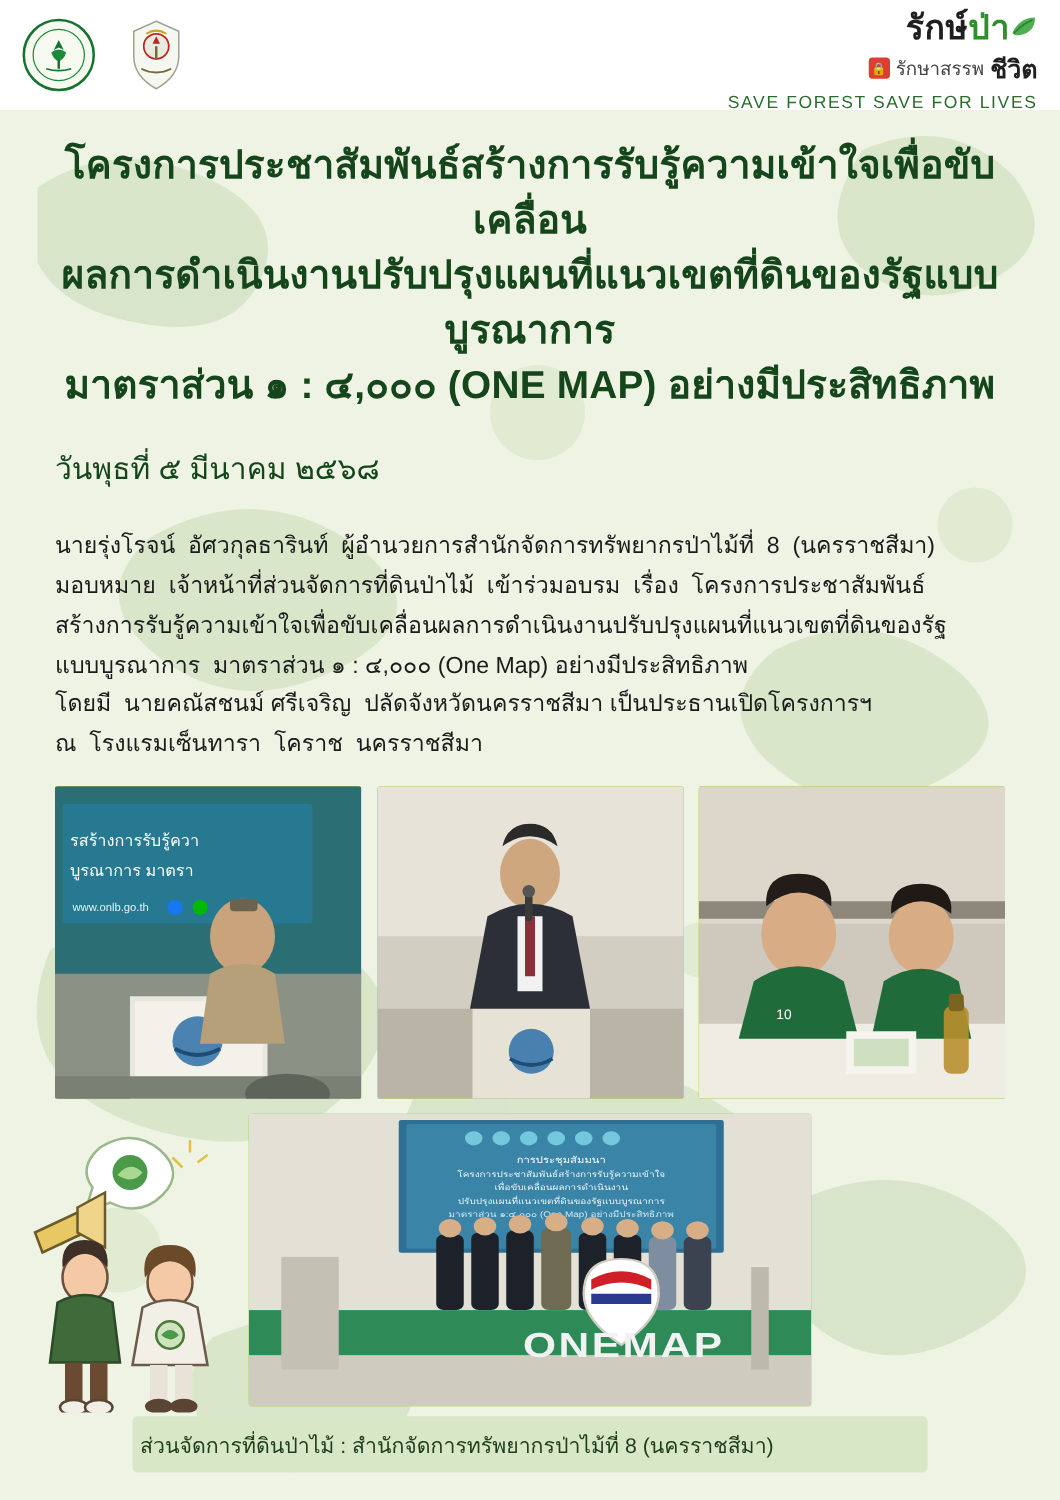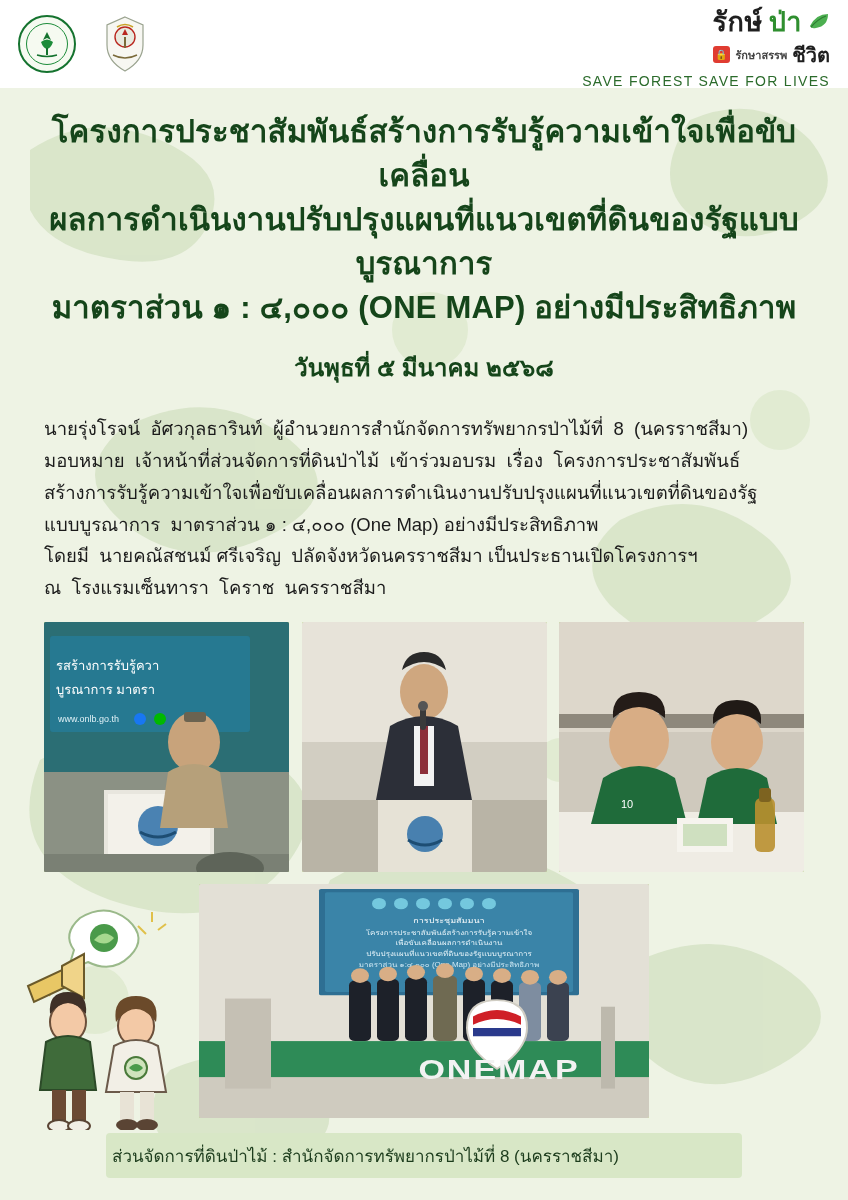--- a/index.html
+++ b/index.html
@@ -50,28 +50,28 @@
   }
 
   .emblem-province {
     width: 46px; height: 60px;
     display: flex; align-items: center; justify-content: center;
   }
 
   .logo-rakpa { display: flex; flex-direction: column; align-items: flex-end; }
   .logo-rakpa .line1 {
     font-size: 27px; font-weight: bold; color: #1f1f1f; letter-spacing: .5px;
-    display: flex; align-items: center; gap: 6px;
+    display: flex; align-items: center; gap: 0;
   }
   .logo-rakpa .line1 .green { color: #2f8f2f; }
   .logo-rakpa .line2 {
     font-size: 20px; font-weight: bold; color: #1f1f1f;
     display: flex; align-items: center; gap: 5px; margin-top: -4px;
   }
-  .logo-rakpa .line2 .sub { font-size: 11px; color: #444; font-weight: bold; }
+  .logo-rakpa .line2 .sub { font-size: 15px; color: #444; font-weight: normal; }
   .logo-rakpa .tag {
     font-size: 14px; letter-spacing: 1.3px; color: #2b6b2b; margin-top: 2px;
   }
   .lock-badge {
     width: 17px; height: 17px; background: #e03c31; border-radius: 3px;
     display: inline-flex; align-items: center; justify-content: center;
     color: #fff; font-size: 10px;
   }
 
   
@@ -83,24 +83,24 @@
 
   .title-block { text-align: center; }
   .title-line {
     font-size: 31px;
     color: #15451a;
     font-weight: bold;
     line-height: 1.42;
     letter-spacing: .2px;
   }
   .date-line {
-    margin-top: 18px;
-    text-align: center;
+    margin-top: 25px;
+    text-align: left;
     font-size: 24px;
-    font-weight: bold;
+    font-weight: normal;
     color: #15451a;
   }
 
   .body-block { margin-top: 26px; }
   .body-line {
     font-size: 18.5px;
     color: #1b1b1b;
     line-height: 1.72;
     text-align: justify;
     text-align-last: left;

